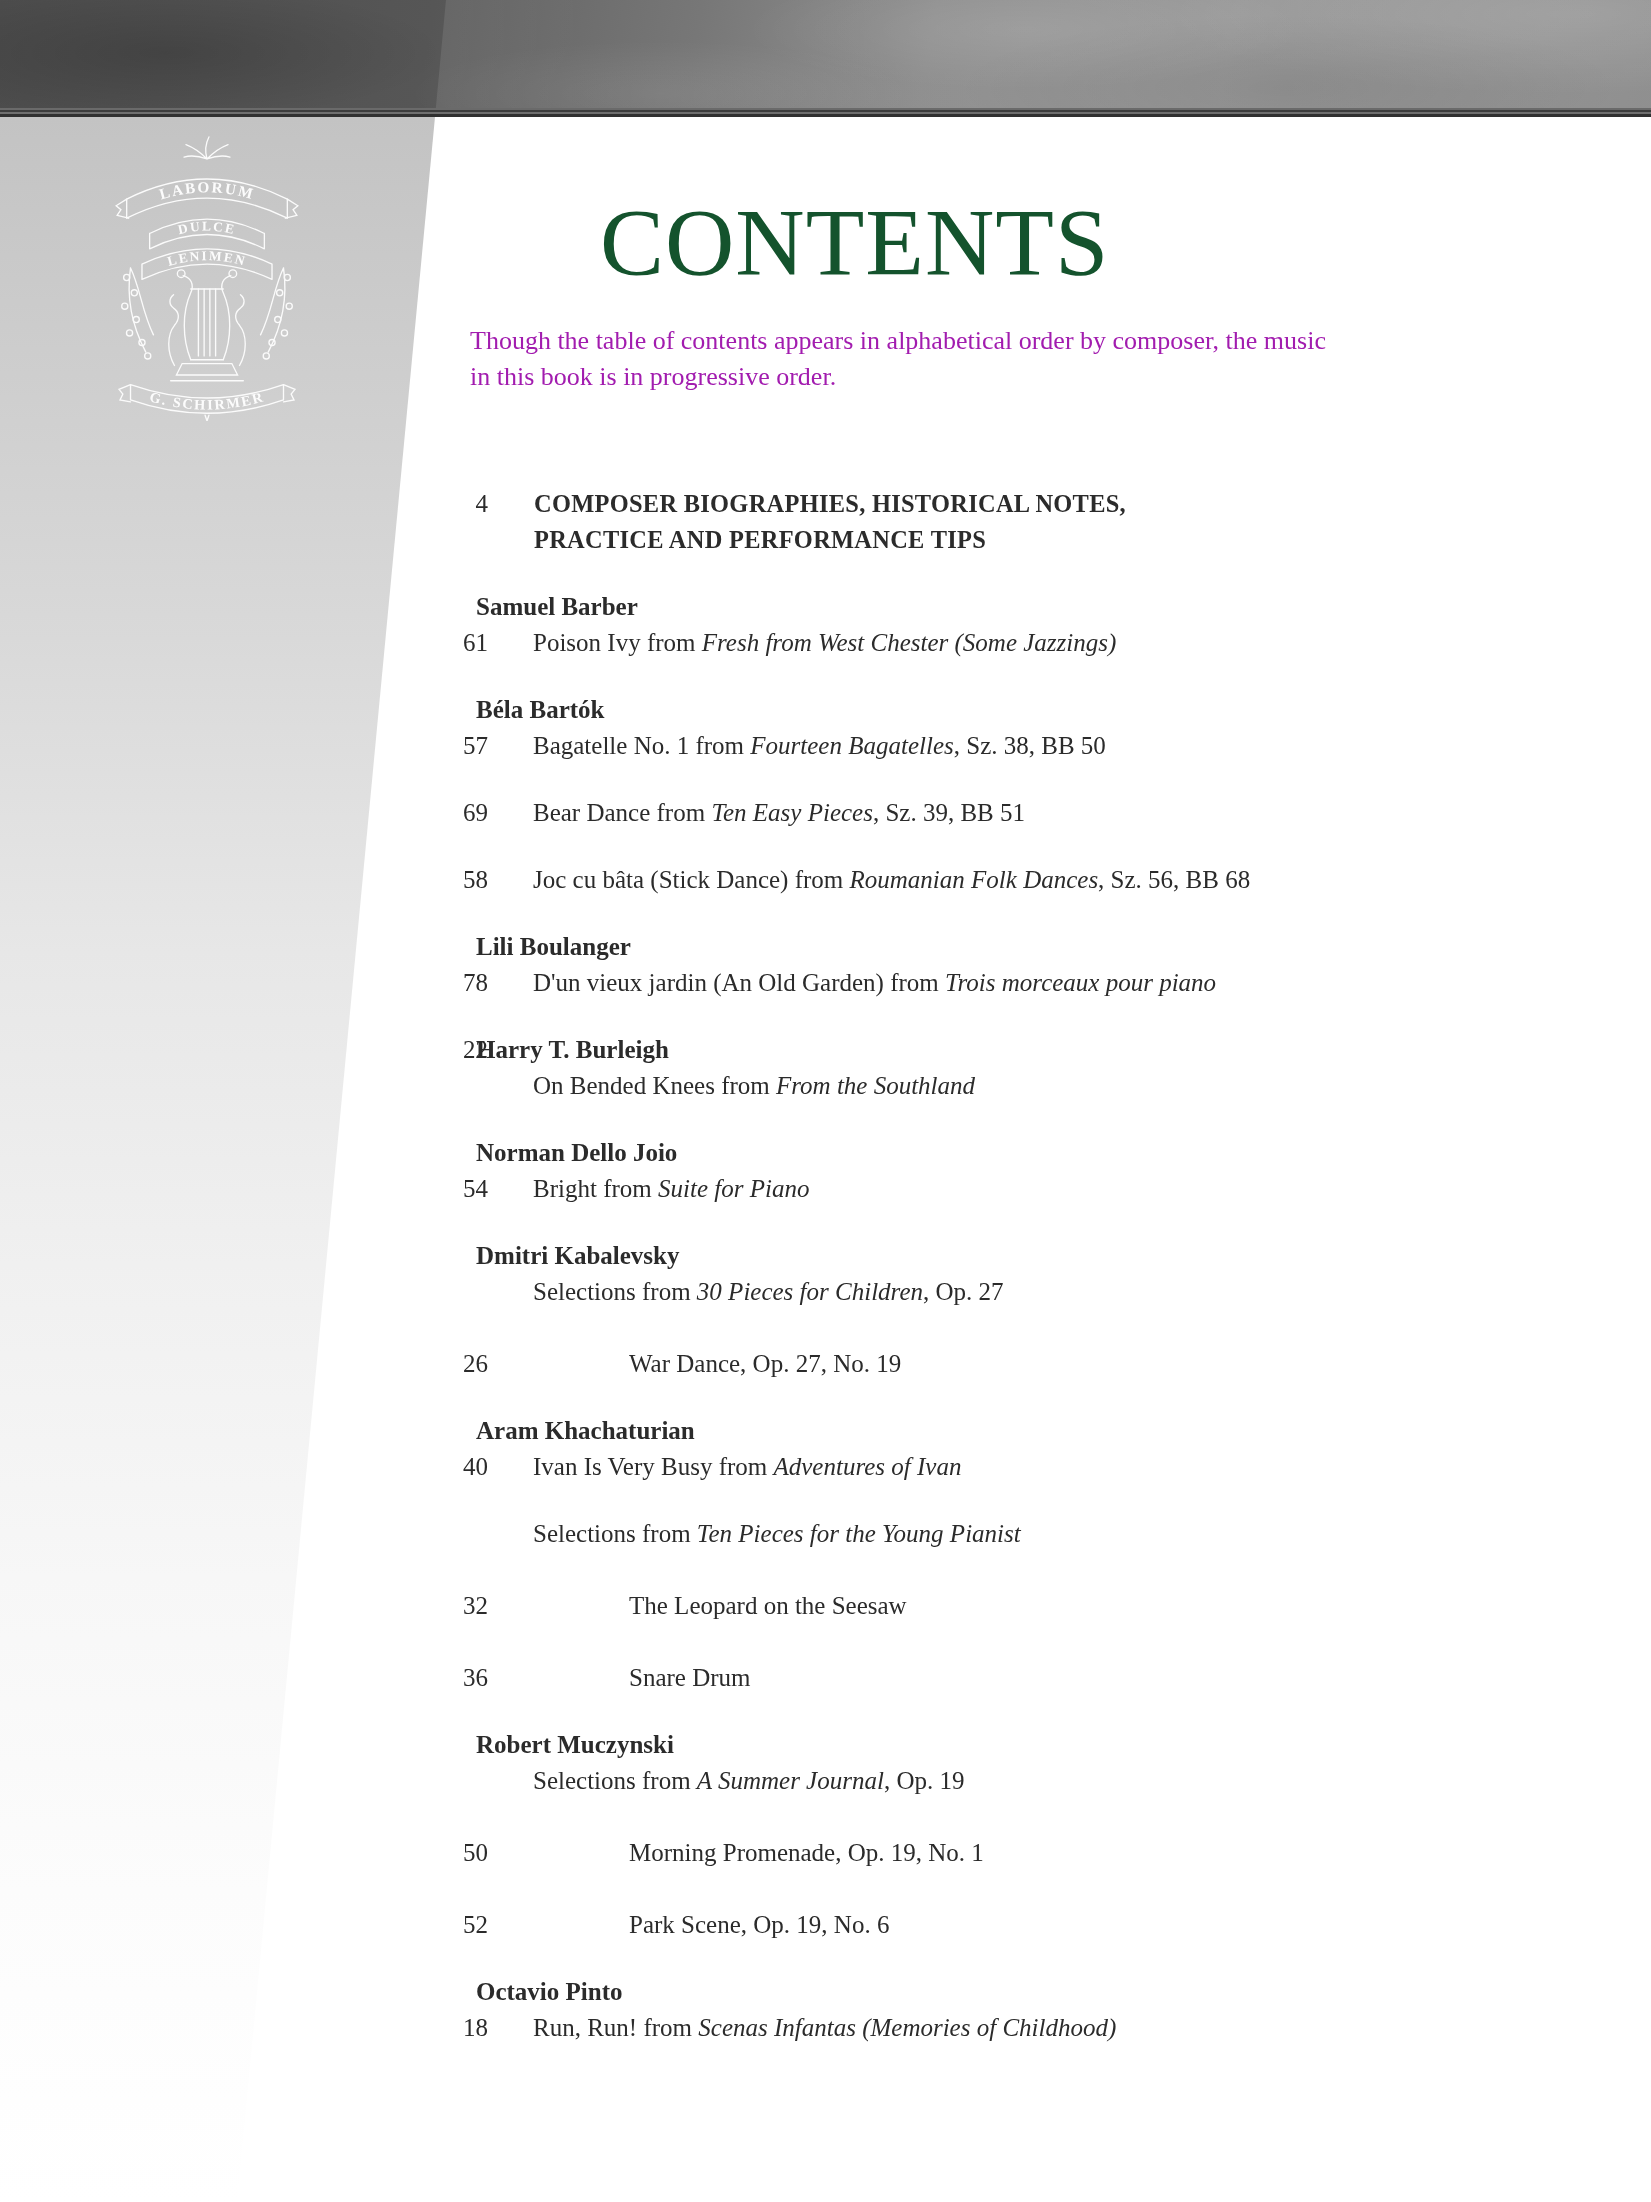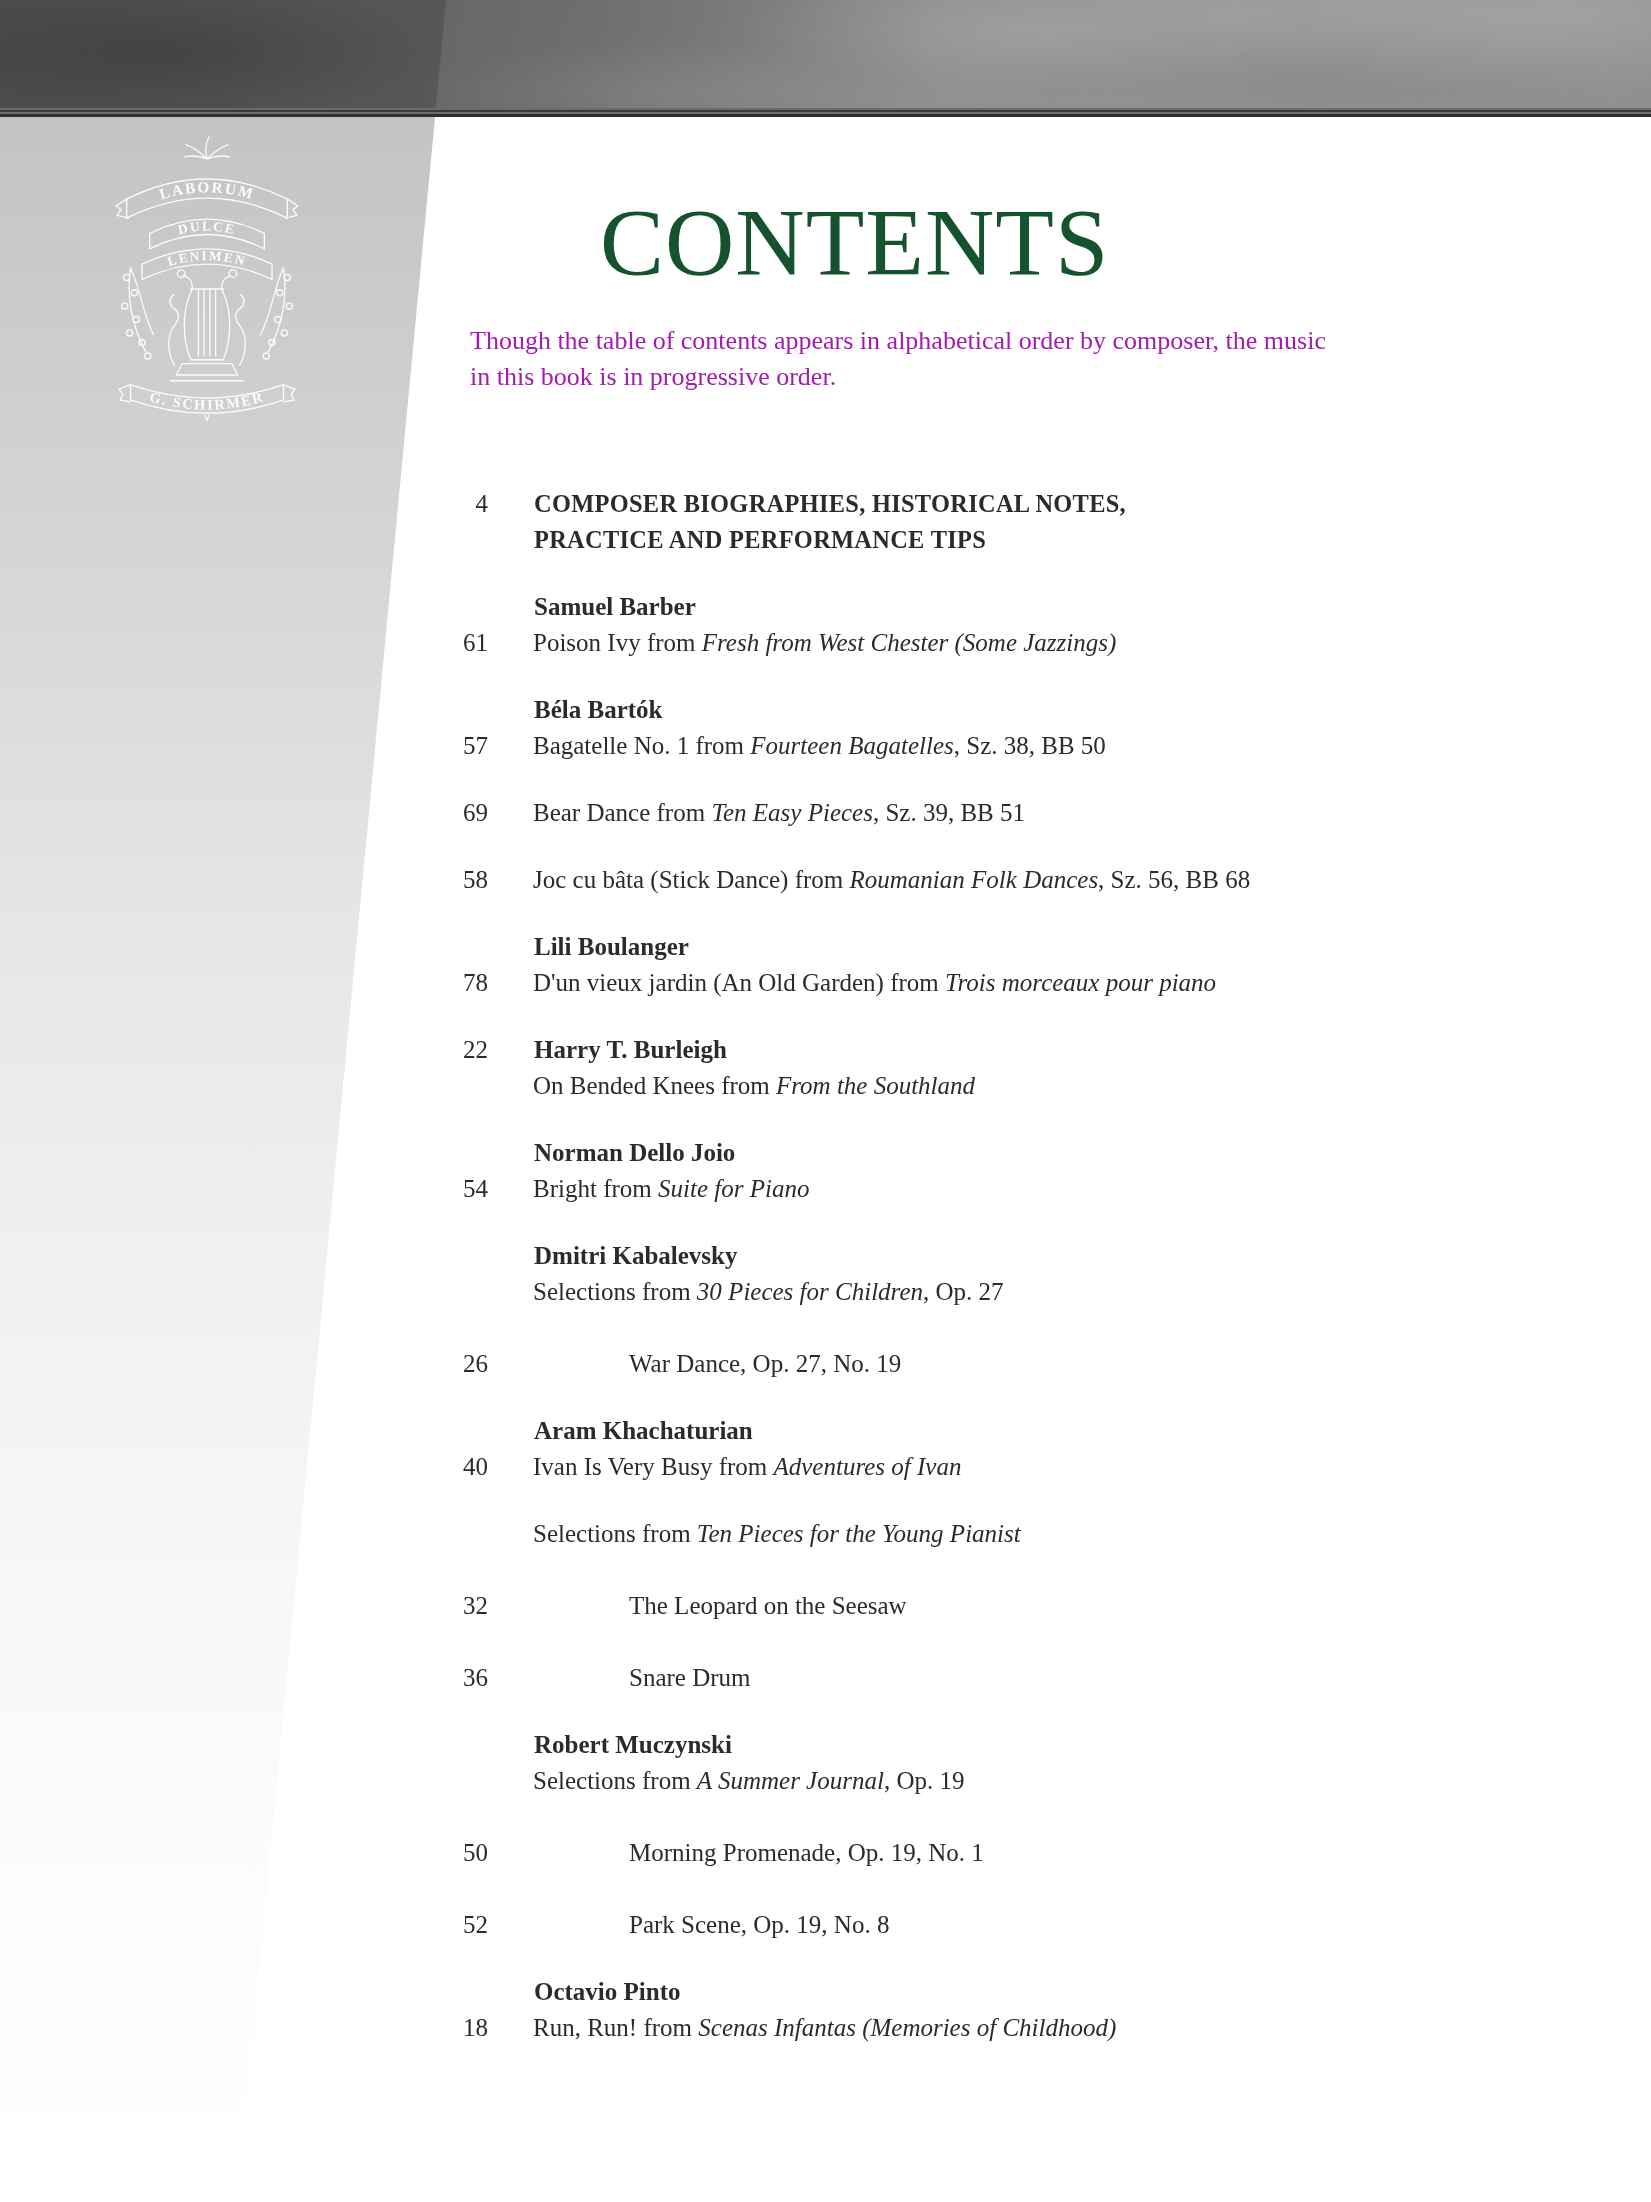--- a/index.html
+++ b/index.html
@@ -49,21 +49,21 @@
     position:absolute;left:470px;top:323px;width:956px;margin:0;
     font-size:26px;line-height:36px;color:#a21caf;
   }
   
   .toc{position:absolute;left:421px;top:486px;width:1090px;}
   .row{position:relative;line-height:36px;min-height:36px;font-size:25px;}
   .row.gap{margin-top:31px;}
   .num{position:absolute;left:0;top:0;width:67px;text-align:right;}
   .txt{display:block;}
   .caps .txt{margin-left:113px;font-weight:700;font-size:24.4px;letter-spacing:0.3px;}
-  .composer .txt{margin-left:113px;font-weight:700;}
+  .composer .txt{margin-left:55px;font-weight:700;}
   .title-row .txt{margin-left:112px;}
   .subtitle .txt{margin-left:208px;margin-top:36px;}
   .txt i{font-style:italic;}
 </style>
 </head>
 <body>
 
 <div class="top-band">
   <div class="band-wedge"></div>
   <div class="band-edge"></div>
@@ -233,21 +233,21 @@
     <div class="row title-row">
       <span class="num"></span>
       <span class="txt"><span>Selections from </span><i>A Summer Journal</i><span>, Op. 19</span></span>
     </div>
     <div class="row subtitle">
       <span class="num">50</span>
       <span class="txt"><span>Morning Promenade, Op. 19, No. 1</span></span>
     </div>
     <div class="row subtitle">
       <span class="num">52</span>
-      <span class="txt"><span>Park Scene, Op. 19, No. 8</span></span>
+      <span class="txt"><span>Park Scene, Op. 19, No. 6</span></span>
     </div>
     <div class="row composer gap">
       <span class="num"></span>
       <span class="txt"><span>Octavio Pinto</span></span>
     </div>
     <div class="row title-row">
       <span class="num">18</span>
       <span class="txt"><span>Run, Run! from </span><i>Scenas Infantas (Memories of Childhood)</i></span>
     </div>
   </div>

